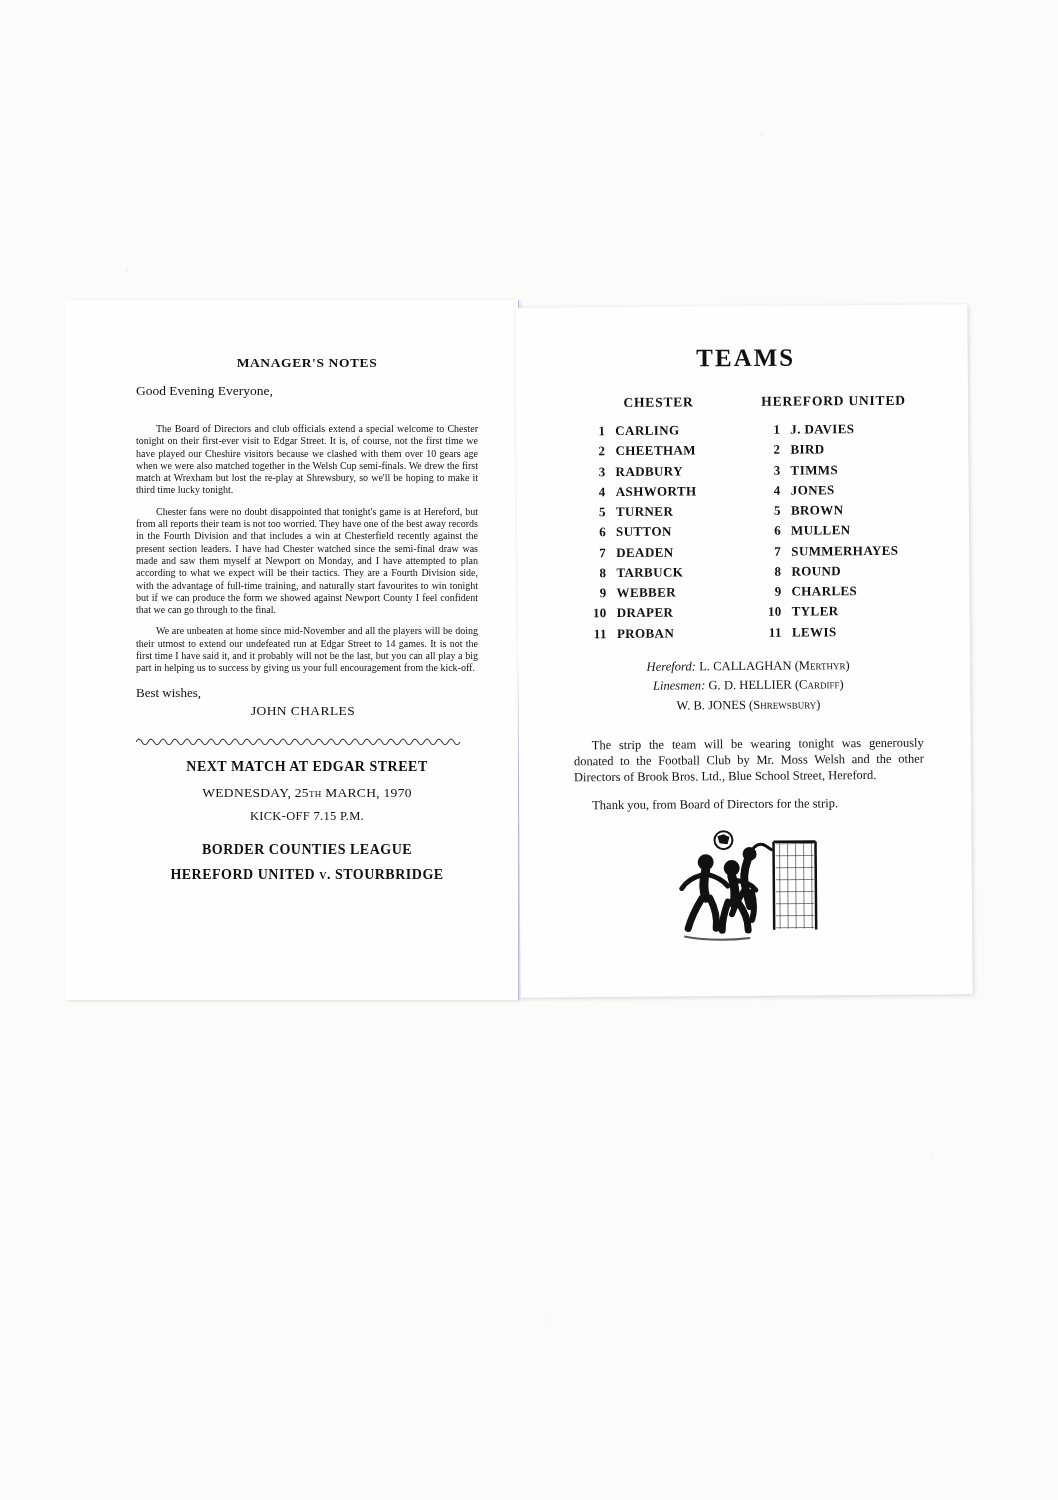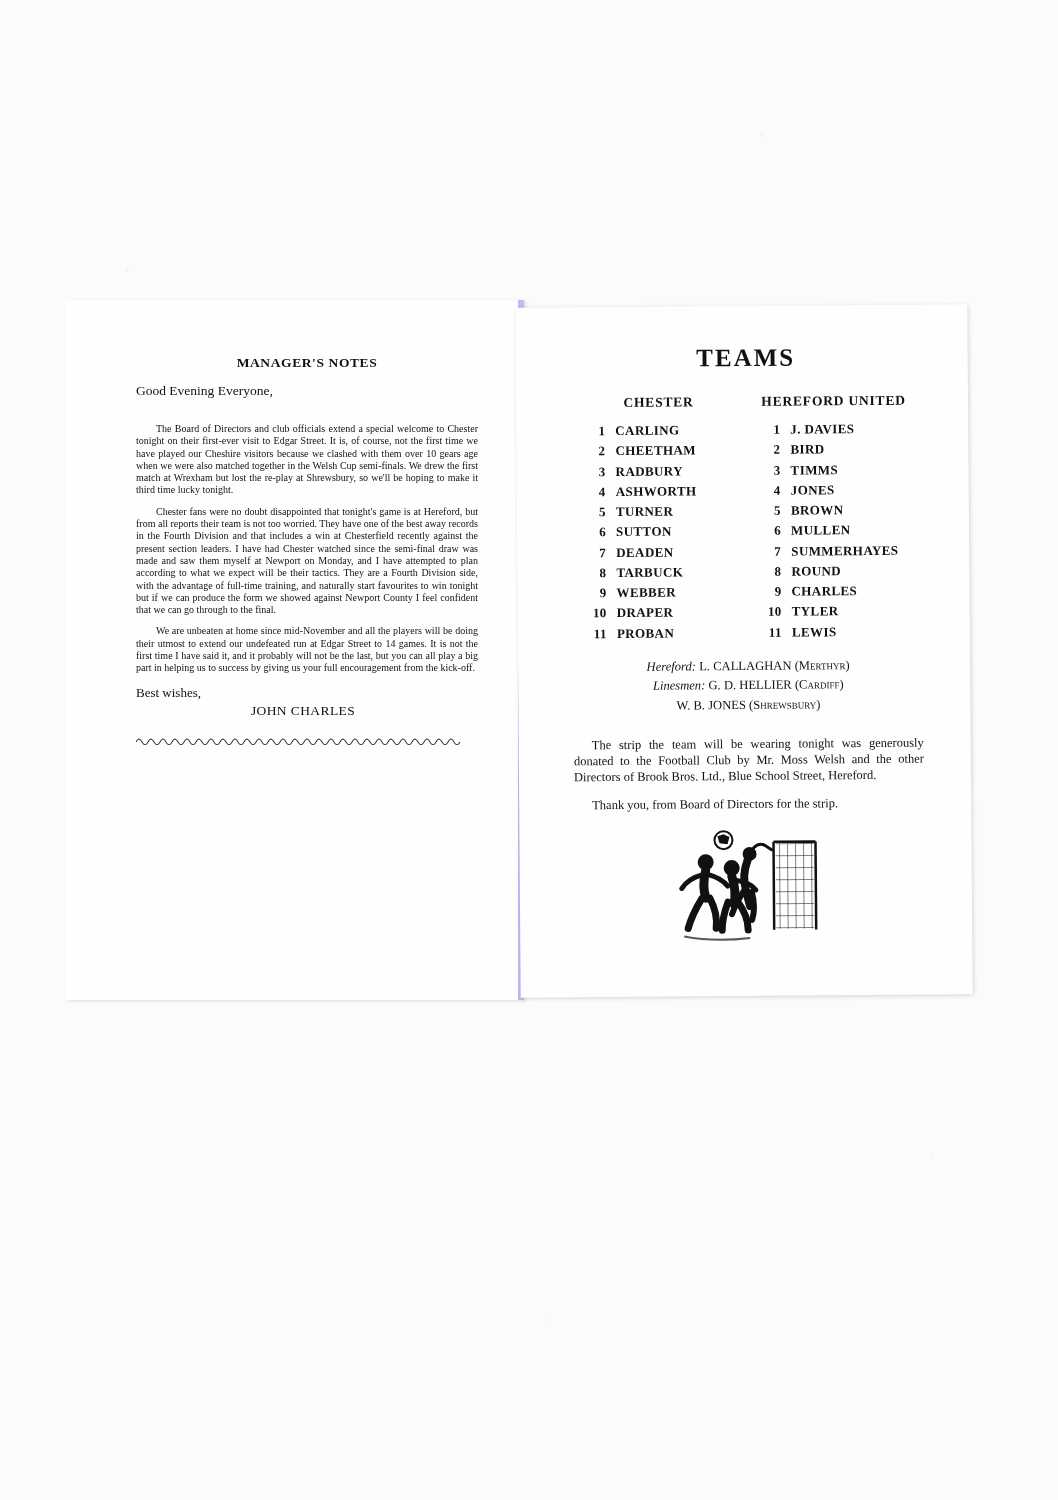--- a/index.html
+++ b/index.html
@@ -38,21 +38,21 @@
   .page {
     position: absolute;
     background: #fefefe;
     box-shadow: 0 0 1px rgba(0,0,0,0.35);
   }
   .page-left {
     left: 66px;
     top: 300px;
     width: 452px;
     height: 700px;
-    border-right: 6px solid #c4b5fd;
+    border-right: 1px solid #c4b5fd;
     box-shadow: 2px 1px 3px rgba(0,0,0,0.12);
   }
   .page-right {
     left: 518px;
     top: 306px;
     width: 452px;
     height: 690px;
     transform: rotate(-0.45deg);
     box-shadow: 1px 1px 4px rgba(0,0,0,0.16);
   }
@@ -242,20 +242,27 @@
 
     <div class="best-wishes">Best wishes,</div>
     <div class="signature">JOHN CHARLES</div>
 
     <div class="squiggle">
       <svg width="342" height="10" viewBox="0 0 342 10">
         <path d="M0,7 Q3,1 6,7 T12,7 T18,7 T24,7 T30,7 T36,7 T42,7 T48,7 T54,7 T60,7 T66,7 T72,7 T78,7 T84,7 T90,7 T96,7 T102,7 T108,7 T114,7 T120,7 T126,7 T132,7 T138,7 T144,7 T150,7 T156,7 T162,7 T168,7 T174,7 T180,7 T186,7 T192,7 T198,7 T204,7 T210,7 T216,7 T222,7 T228,7 T234,7 T240,7 T246,7 T252,7 T258,7 T264,7 T270,7 T276,7 T282,7 T288,7 T294,7 T300,7 T306,7 T312,7 T318,7 T324,7" fill="none" stroke="#111" stroke-width="1"></path>
       </svg>
     </div>
 
+    <div class="next-match">
+      <div class="nm-title">NEXT MATCH AT EDGAR STREET</div>
+      <div class="nm-date">WEDNESDAY, 25th MARCH, 1970</div>
+      <div class="nm-kick">KICK-OFF 7.15 P.M.</div>
+      <div class="nm-league">BORDER COUNTIES LEAGUE</div>
+      <div class="nm-fixture">HEREFORD UNITED v. STOURBRIDGE</div>
+    </div>
 
   </div>
 </div>
 
 <div class="page page-right">
   <div class="content-right">
 
     <div class="teams-title">TEAMS</div>
 
     <div class="team-head-row">

